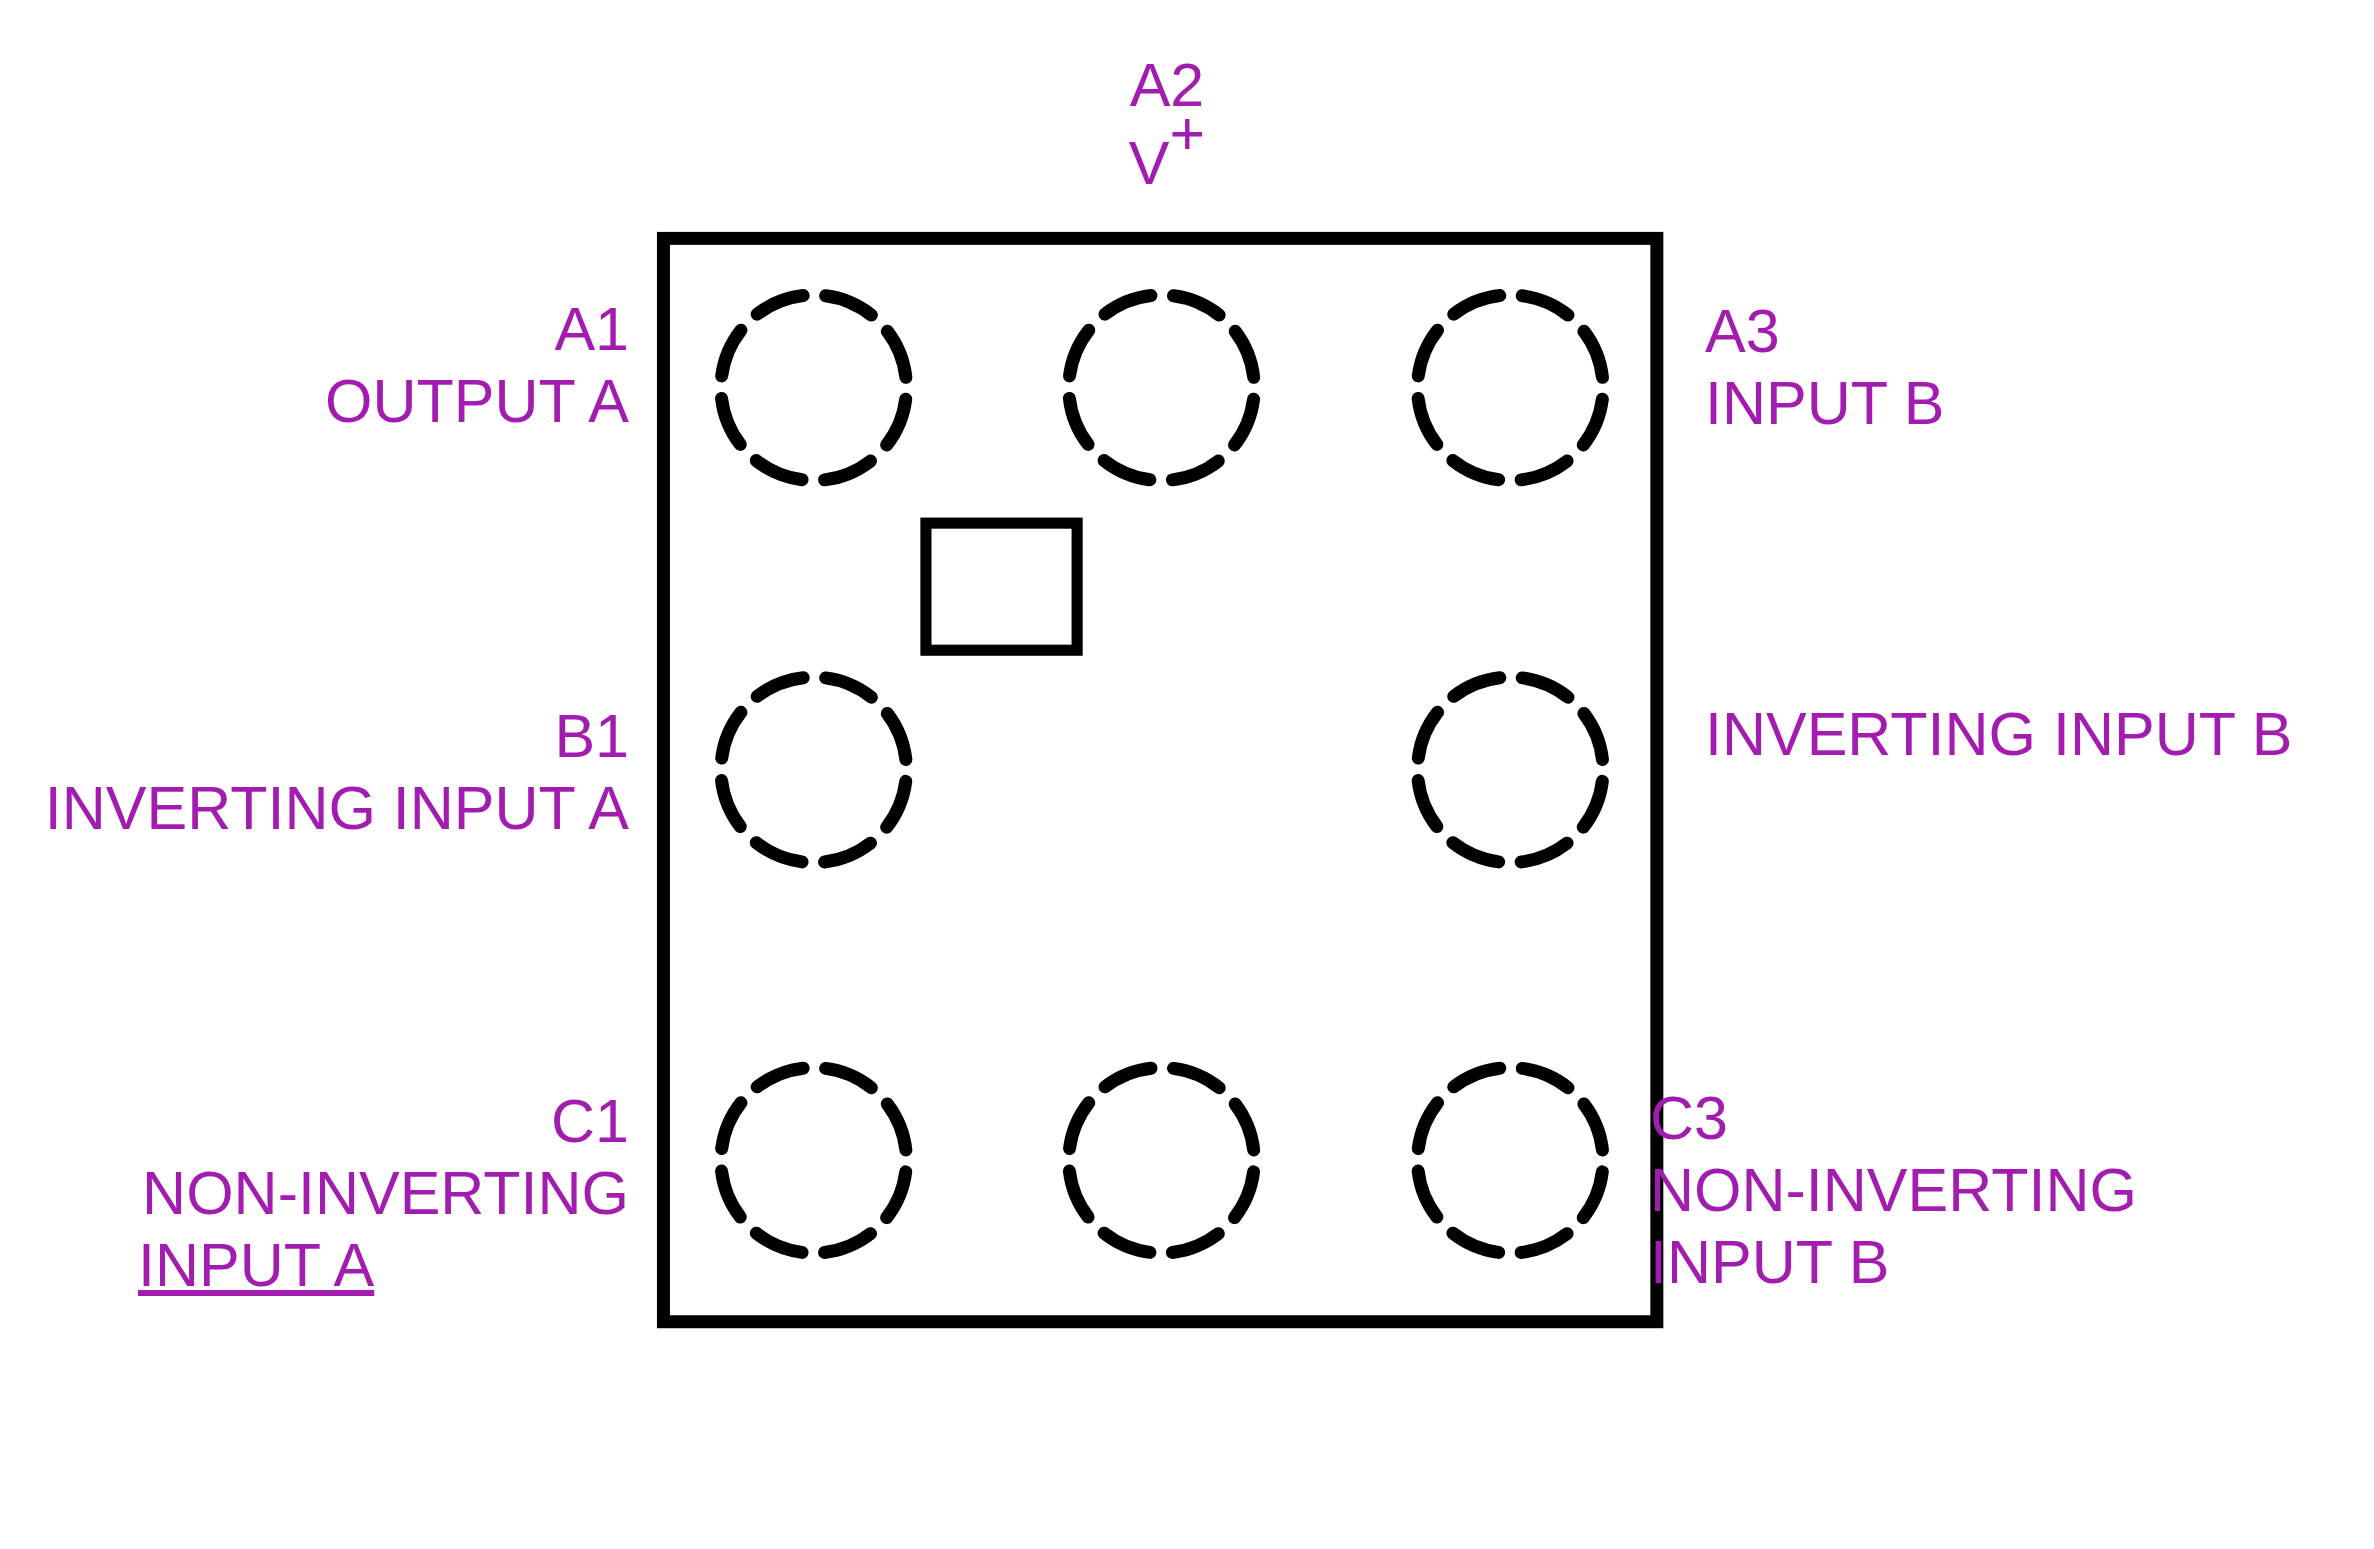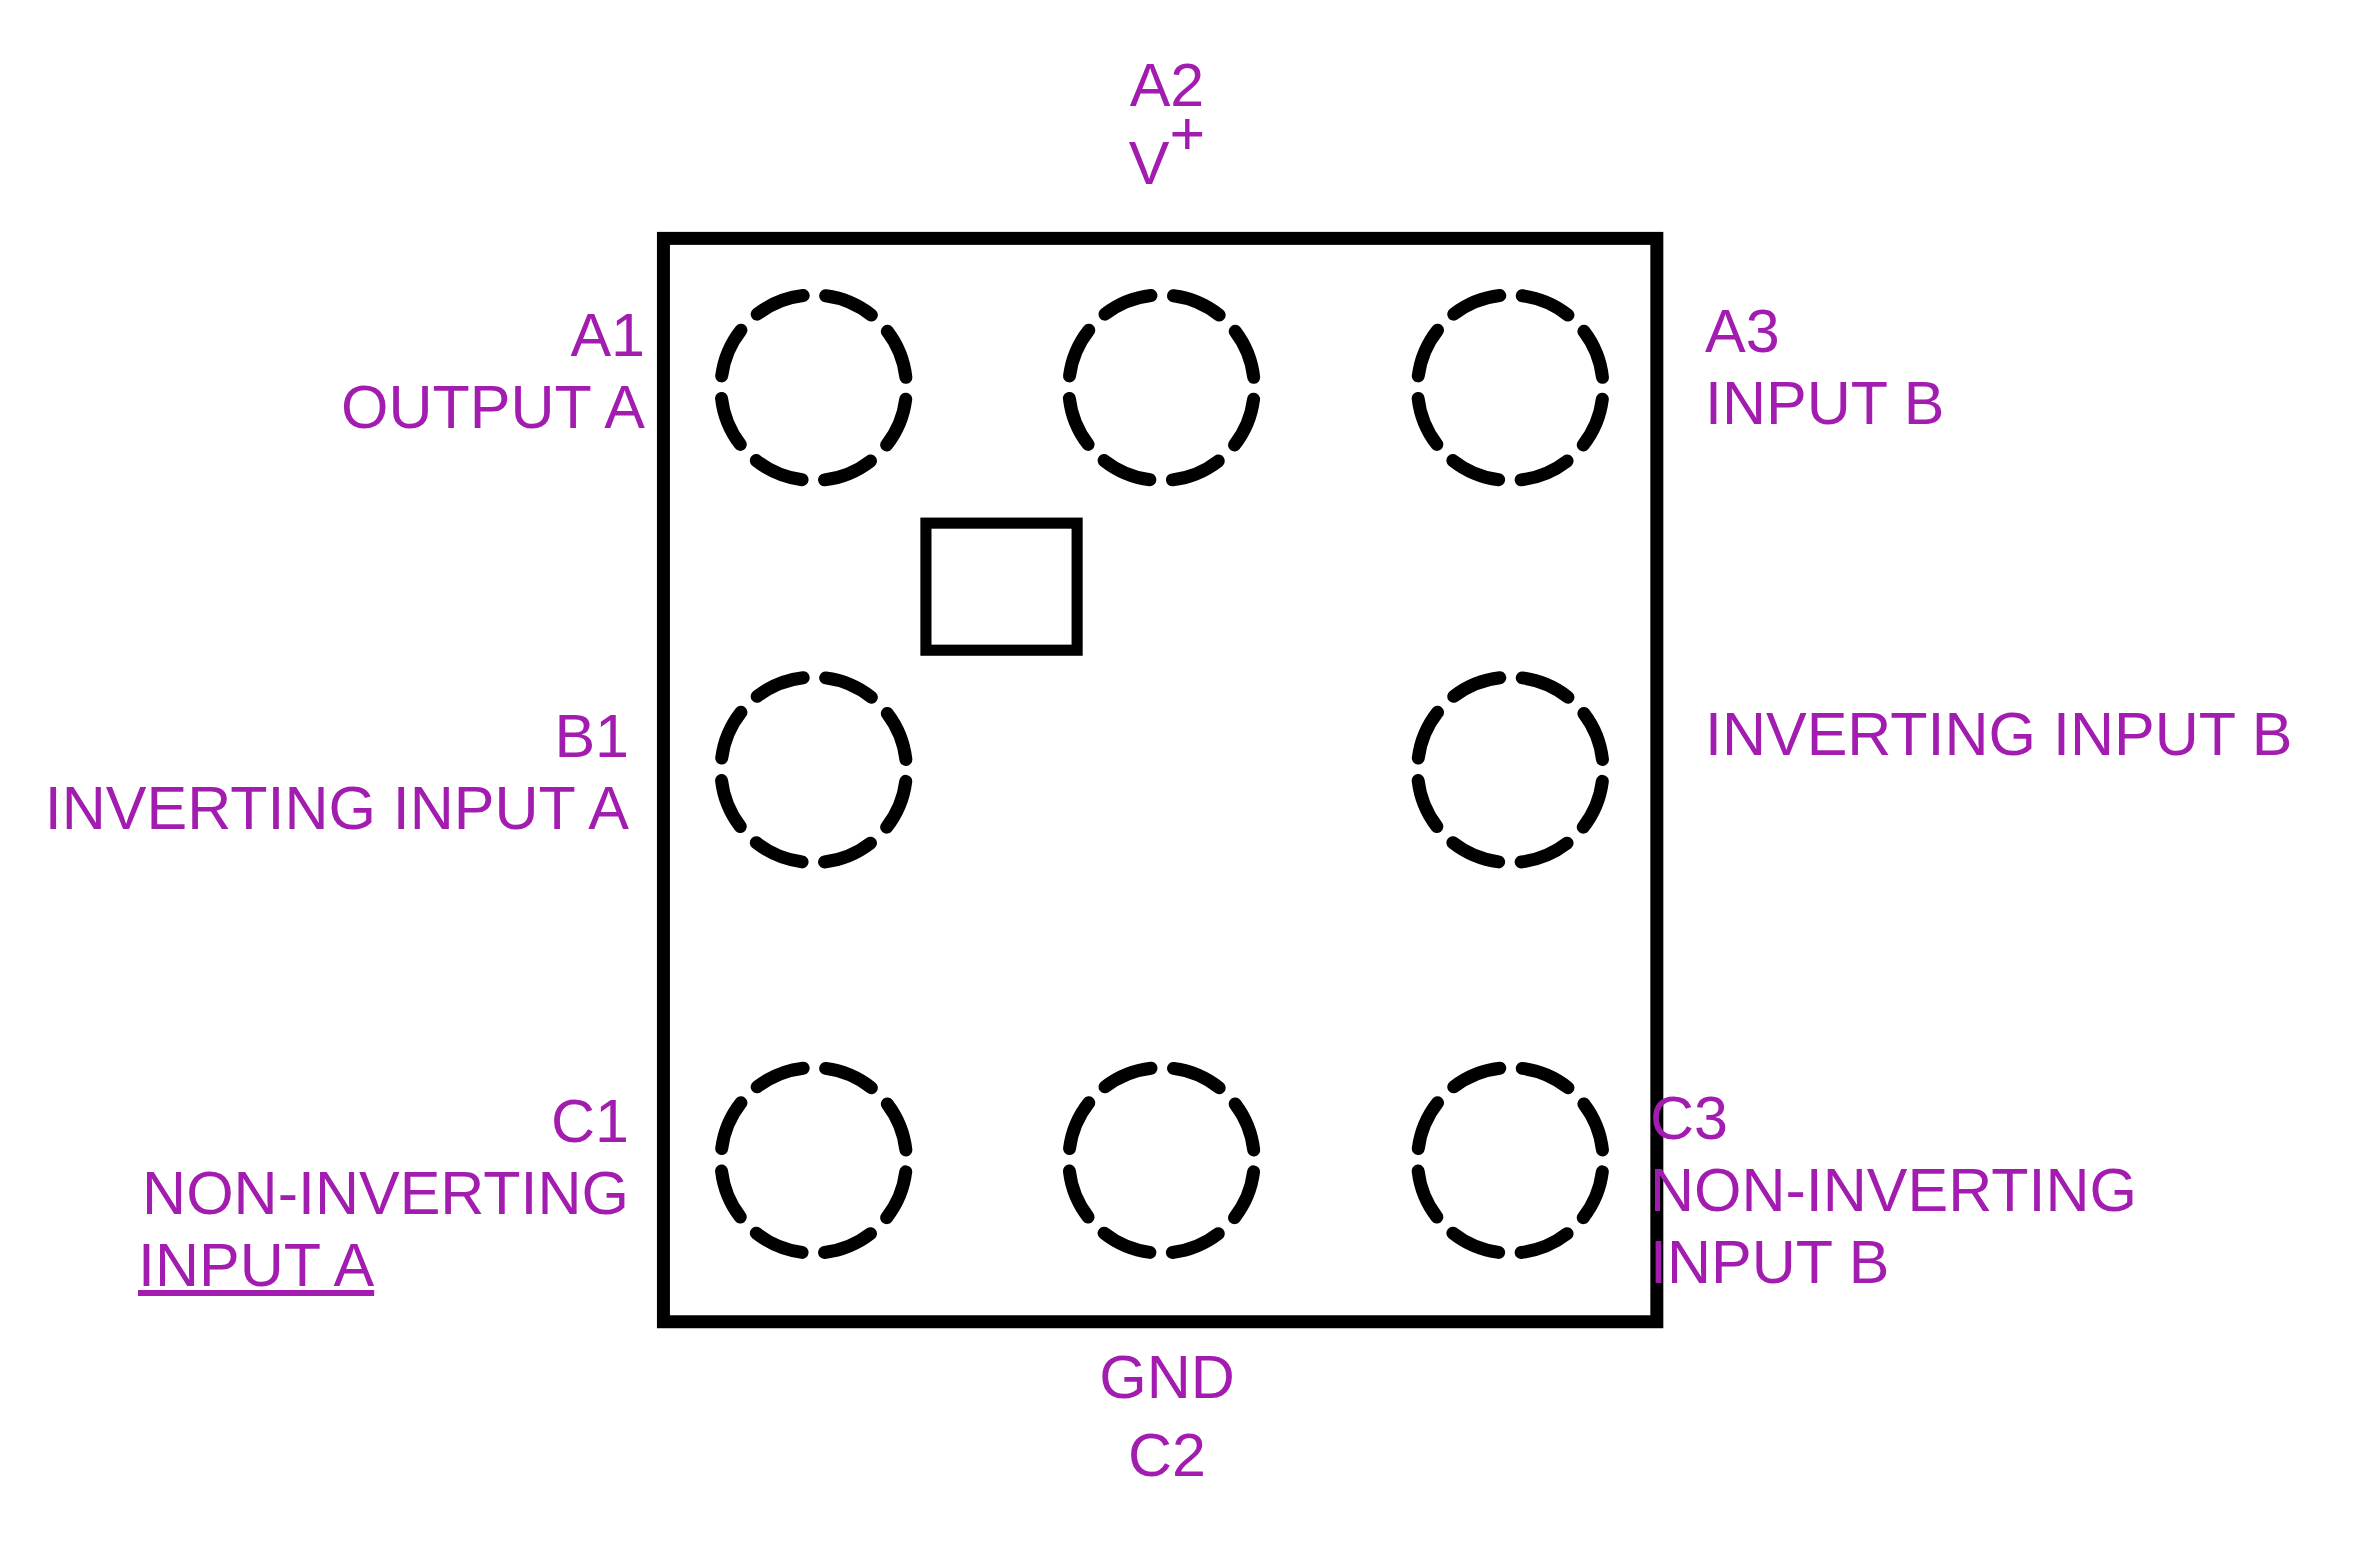--- a/index.html
+++ b/index.html
@@ -42,21 +42,21 @@
         <circle cx="1252" cy="1251" r="100" fill="none" stroke="#000000" stroke-width="14" stroke-dasharray="54 24.5" stroke-dashoffset="66" stroke-linecap="round"></circle>
         <circle cx="1628" cy="1251" r="100" fill="none" stroke="#000000" stroke-width="14" stroke-dasharray="54 24.5" stroke-dashoffset="66" stroke-linecap="round"></circle>
       </g>
   </svg>
 
   <div class="lbl anchor-center" style="left:1167px; top:46px;">
     <div>A2</div>
     <div><span>V</span><span class="sup">+</span></div>
   </div>
 
-  <div class="lbl anchor-right" style="left:0; width:629px; top:299px;padding-left:16px;">
+  <div class="lbl anchor-right" style="left:0; width:629px; top:293px;">
     <div>A1</div>
     <div>OUTPUT A</div>
   </div>
 
   <div class="lbl anchor-left" style="left:1705px; top:295px;">
     <div>A3</div>
     <div>INPUT B</div>
   </div>
 
   <div class="lbl anchor-right" style="left:0; width:629px; top:700px;">
@@ -73,19 +73,15 @@
     <div class="ta-r">NON-INVERTING</div>
     <div class="ta-l">INPUT A</div>
   </div>
 
   <div class="lbl anchor-left" style="left:1650px; top:1082px;">
     <div>C3</div>
     <div>NON-INVERTING</div>
     <div>INPUT B</div>
   </div>
 
-  <div class="lbl anchor-center" style="left:1167px; top:1338px;">
-    <div>GND</div>
-    <div>C2</div>
-  </div>
 
 </div>
 
 
 </body></html>

